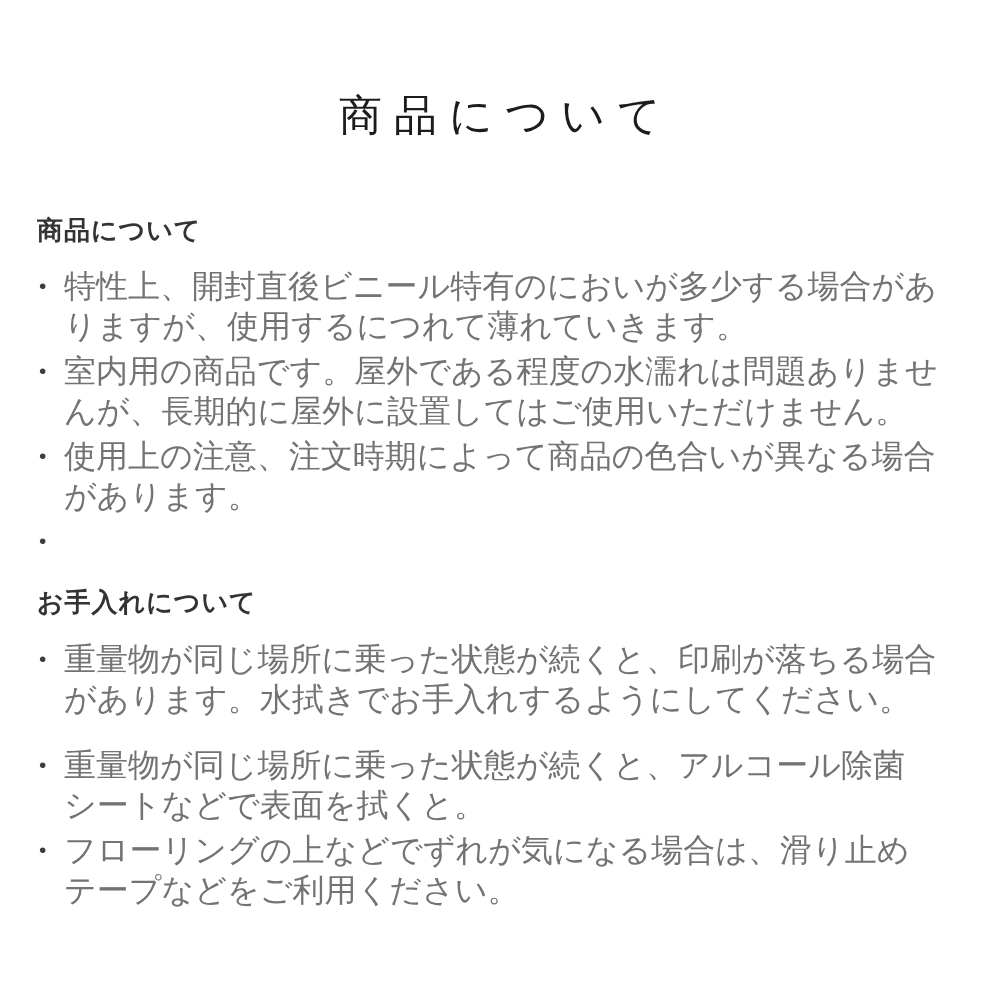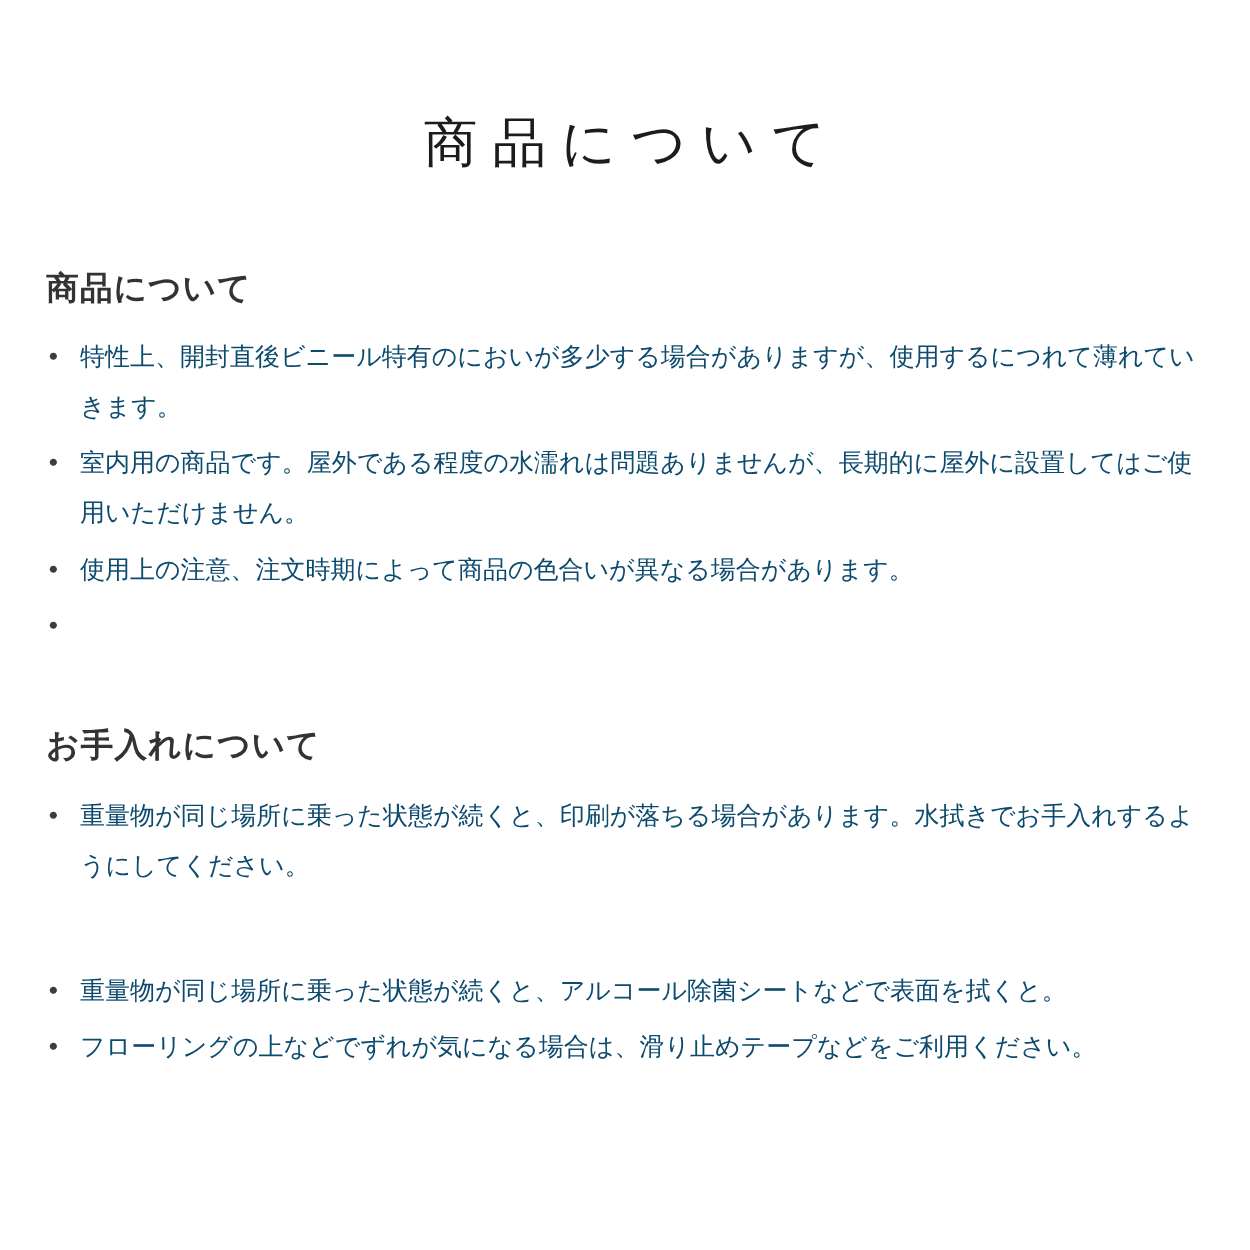--- a/index.html
+++ b/index.html
@@ -29,21 +29,21 @@
     font-weight: 400;
     letter-spacing: 12px;
     padding-left: 12px; 
     color: #1c1c1c;
     white-space: nowrap;
   }
   .content {
     padding-left: 37px;
     padding-right: 20px;
   }
-  .section { margin-top: 60px; }
+  .section { margin-top: 26px; }
   .section:first-child { margin-top: 0; }
   .section-heading {
     font-size: 26px;
     line-height: 30px;
     font-weight: 700;
     letter-spacing: 1px;
     color: #333333;
   }
   ul.bullet-list {
     list-style: none;
@@ -61,23 +61,23 @@
     width: 27px;
     font-size: 21px;
     line-height: 40px;
     color: #3d3d3d;
     padding-left: 2px;
     box-sizing: border-box;
   }
   .bullet-text {
     display: block;
     max-width: 900px;
-    font-size: 20px;
+    font-size: 32px;
     line-height: 40px;
-    color: #0c4a6e;
+    color: #737373;
     letter-spacing: 0;
     word-break: normal;
     line-break: strict;
   }
 </style>
 </head>
 <body>
 
 <div class="page">
 

